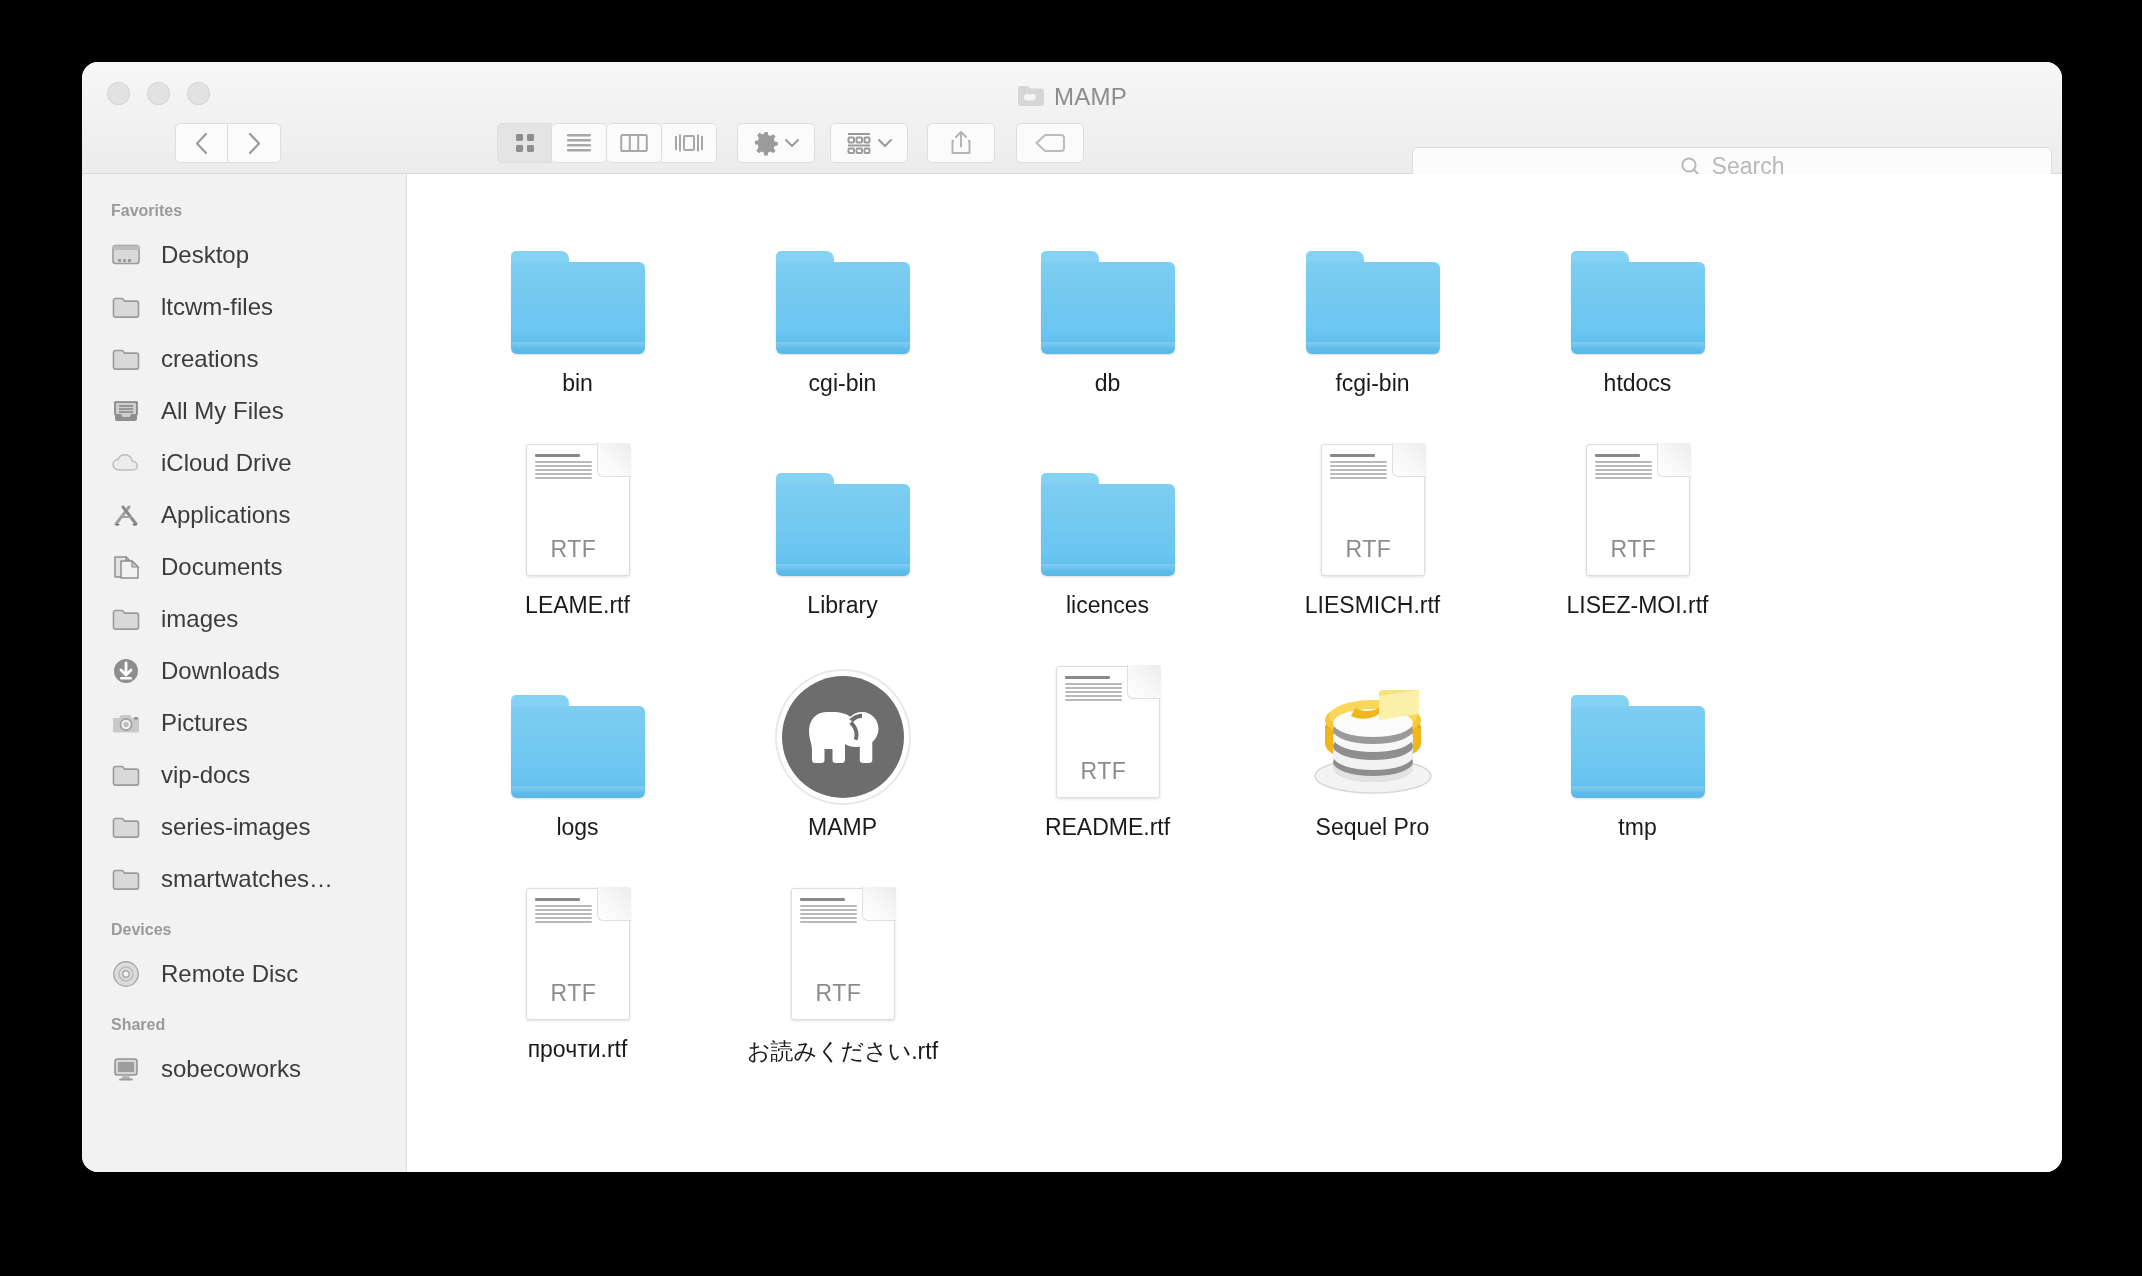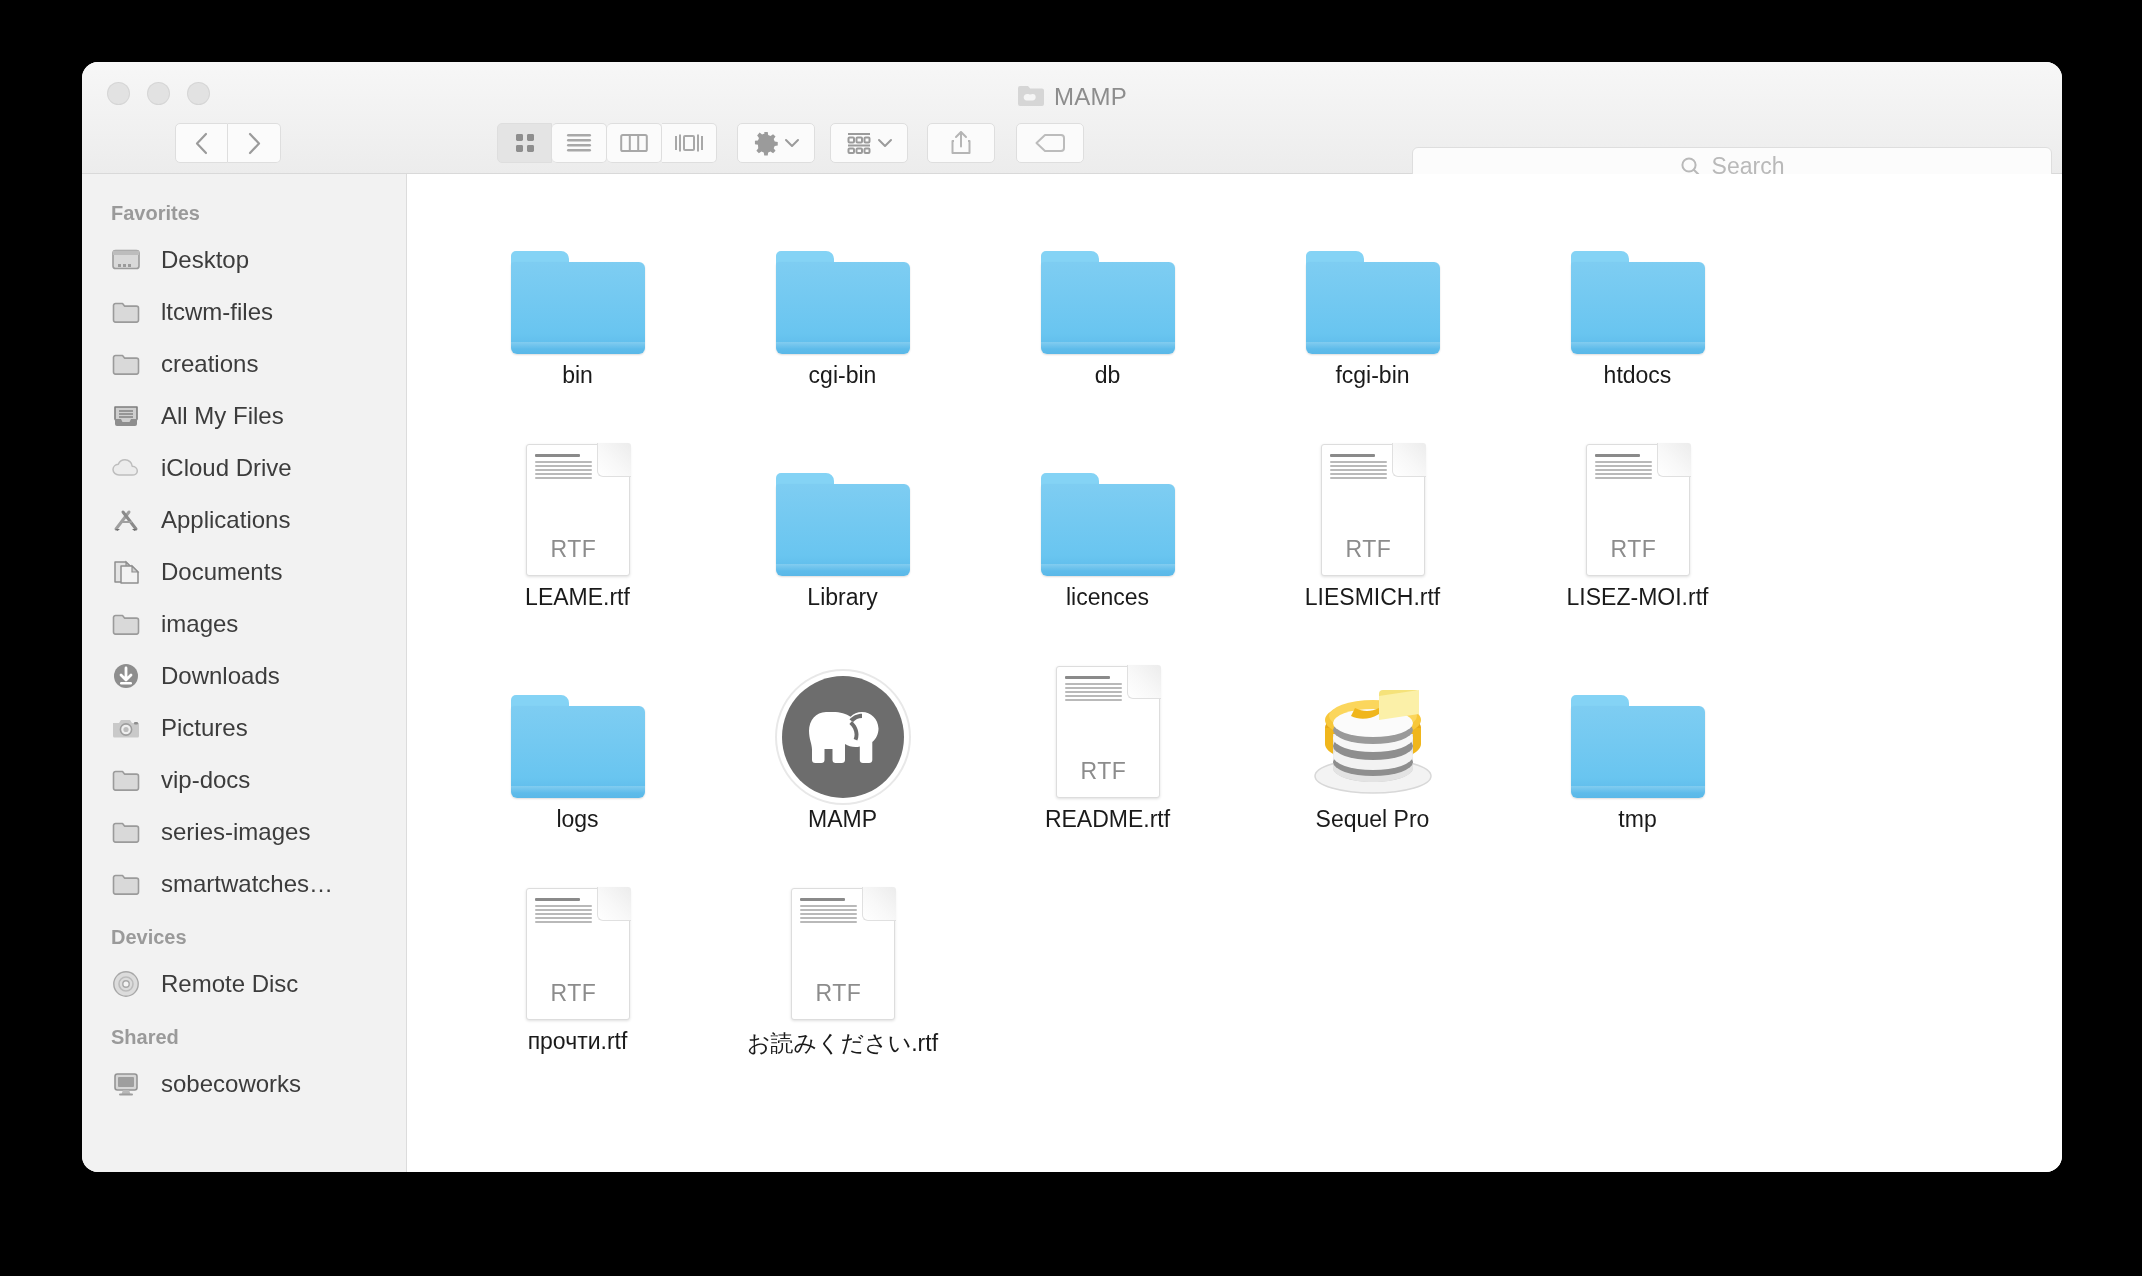--- a/index.html
+++ b/index.html
@@ -95,21 +95,21 @@
   #body { display: flex; height: calc(100% - 112px); }
 
   #sidebar {
     width: 325px;
     background: #f2f2f2;
     border-right: 1px solid #dcdcdc;
     padding-top: 12px;
     overflow: hidden;
   }
   .side-head {
-    font-size: 20px; font-weight: bold; color: #9a9a9a;
+    font-size: 16px; font-weight: bold; color: #9a9a9a;
     padding: 16px 0 9px 29px;
   }
   .side-item {
     display: flex; align-items: center; gap: 20px;
     height: 52px; padding-left: 29px;
     font-size: 24px; color: #3c3c3c;
     white-space: nowrap; overflow: hidden;
   }
   .side-ico { width: 30px; height: 26px; flex: 0 0 30px;
               display: flex; align-items: center; justify-content: center; }
@@ -126,21 +126,21 @@
   }
   .file {
     width: 265px; height: 220px;
     display: flex; flex-direction: column;
     align-items: center; justify-content: flex-start;
   }
   .file-icon {
     height: 150px; display: flex; align-items: flex-end; justify-content: center;
   }
   .file-name {
-    font-size: 23px; color: #1a1a1a; margin-top: 8px;
+    font-size: 23px; color: #1a1a1a; margin-top: 16px;
     text-align: center; white-space: nowrap;
   }
 
   
   .folder { position: relative; width: 134px; height: 103px; }
   .folder .tab {
     position: absolute; left: 0; top: 0; width: 58px; height: 16px;
     background: #84d3f5; border-radius: 5px 8px 0 0;
   }
   .folder .body {

